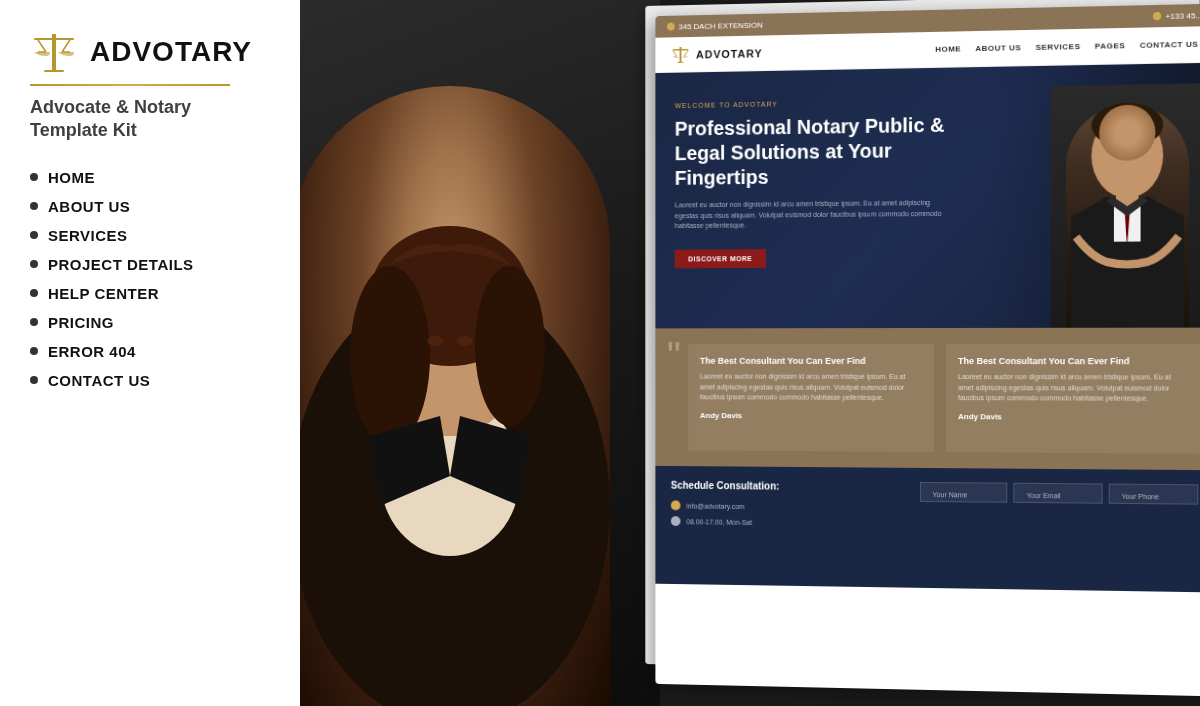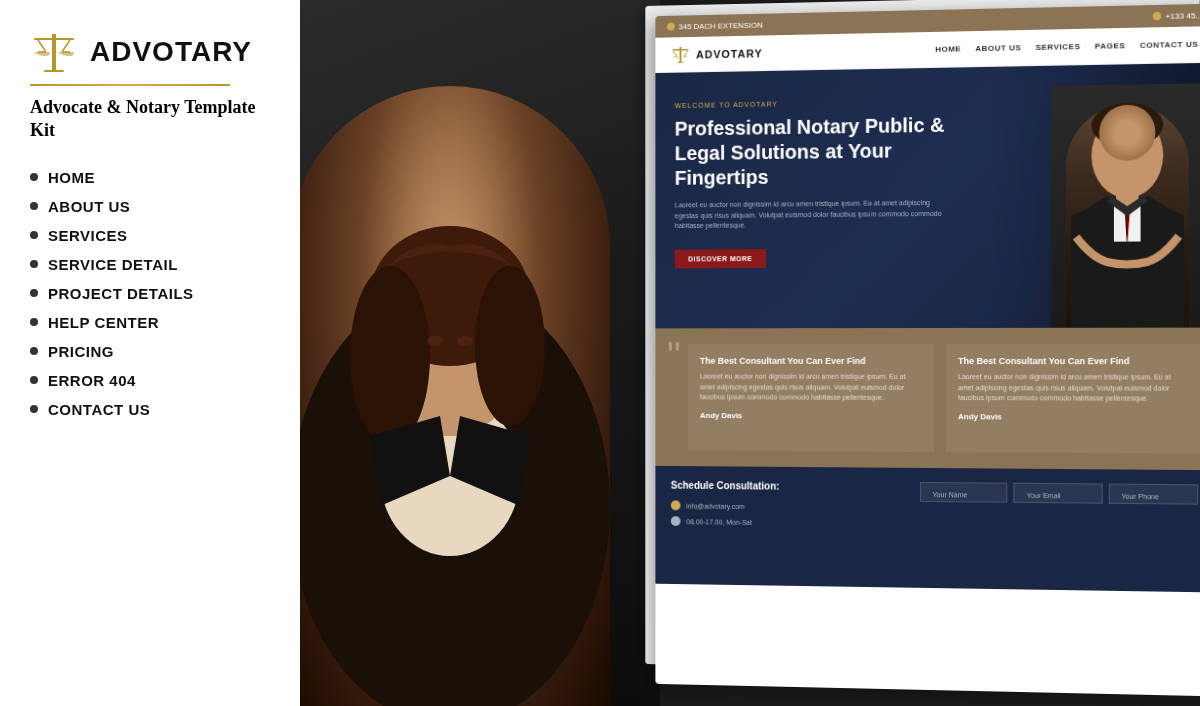--- a/index.html
+++ b/index.html
@@ -89,24 +89,23 @@
     .gold-line {
       width: 200px;
       height: 2px;
       background: linear-gradient(90deg, #b8962e, #d4aa50, #b8962e);
       margin: 8px 0 10px 0;
     }
 
     .tagline {
       font-size: 18px;
       font-weight: 700;
-      color: #000000;
+      color: #404040;
       margin-bottom: 20px;
       line-height: 1.3;
-      font-family: Liberation Serif, serif;
     }
 
     .nav-list {
       list-style: none;
       padding: 0;
     }
 
     .nav-list li {
       display: flex;
       align-items: center;
@@ -516,24 +515,20 @@
         <div class="bullet"></div>
         <span class="nav-label">HOME</span>
       </li>
       <li>
         <div class="bullet"></div>
         <span class="nav-label">ABOUT US</span>
       </li>
       <li>
         <div class="bullet"></div>
         <span class="nav-label">SERVICES</span>
-      </li>
-      <li>
-        <div class="bullet"></div>
-        <span class="nav-label">SERVICE DETAIL</span>
       </li>
       <li>
         <div class="bullet"></div>
         <span class="nav-label">PROJECT DETAILS</span>
       </li>
       <li>
         <div class="bullet"></div>
         <span class="nav-label">HELP CENTER</span>
       </li>
       <li>

